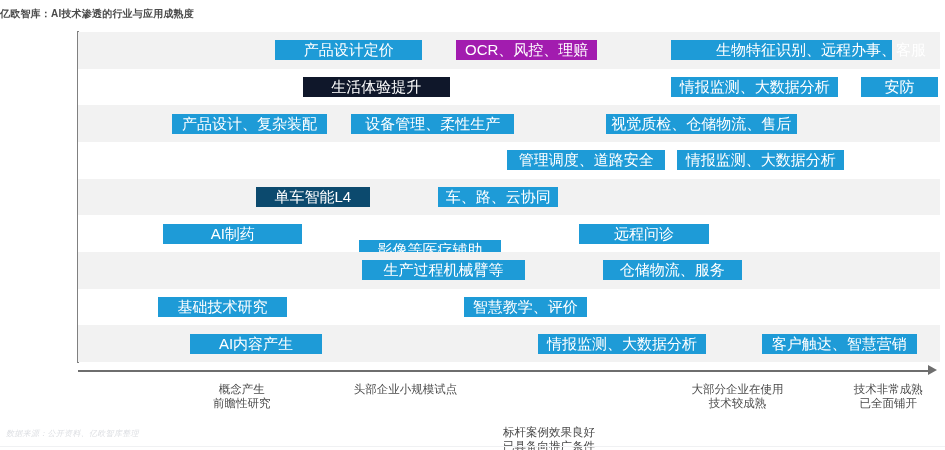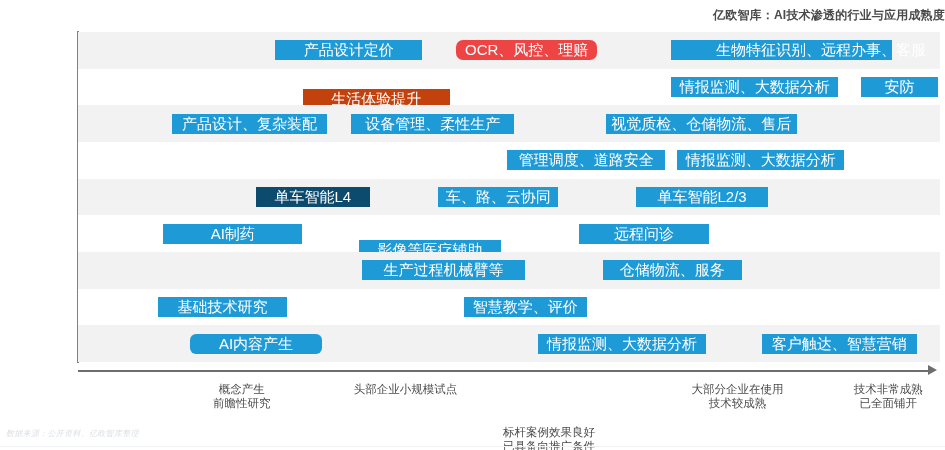--- a/index.html
+++ b/index.html
@@ -4,22 +4,22 @@
 <style>
   html,body{margin:0;padding:0;}
   body{
     width:945px;height:450px;background:#ffffff;
     font-family:"Liberation Sans","DejaVu Sans",sans-serif;
     overflow:hidden;position:relative;
   }
   #chart-root{position:absolute;left:0;top:0;width:945px;height:450px;}
 
   .chart-title{
-    position:absolute;left:0;top:7px;width:945px;text-align:right;
-    font-size:12px;font-weight:bold;color:#4a4a4a;letter-spacing:.2px;
+    position:absolute;left:0;top:7px;width:945px;text-align:left;
+    font-size:10px;font-weight:bold;color:#4a4a4a;letter-spacing:.2px;
   }
 
   .plot{position:absolute;left:78px;top:32px;width:862px;height:330px;}
 
   .row-band{position:absolute;left:0;width:862px;}
   .row-band.shade{background:#f2f2f2;}
   .row-band.plain{background:#ffffff;}
 
   .axis-y{position:absolute;left:77px;top:31px;width:1.5px;height:332px;background:#808080;}
 
@@ -117,49 +117,48 @@
     </div>
   <div id="grid">
       <div class="gridline" style="left: 239.194px;"></div>
       <div class="gridline" style="left: 407.284px;"></div>
       <div class="gridline" style="left: 574.512px;"></div>
       <div class="gridline" style="left: 740.016px;"></div>
     </div>
   <div class="plot" id="plot">
       <div class="row-band shade" style="top: 0px; height: 36.6667px;"></div>
       <div class="bar" style="left: 22.9%; width: 17%; top: 8.33333px; background: rgb(30, 155, 215);">产品设计定价</div>
-      <div class="bar" style="left: 43.9%; width: 16.3%; top: 8.33333px; background: #ef4444; border-radius: 7px;">OCR、风控、理赔</div>
+      <div class="bar" style="left: 43.9%; width: 16.3%; top: 8.33333px; background: #a21caf;">OCR、风控、理赔</div>
       <div class="bar" style="left: 68.8%; width: 25.6%; top: 8.33333px; background: rgb(30, 155, 215); padding-left: 45px;">生物特征识别、远程办事、客服</div>
       <div class="row-band plain" style="top: 36.6667px; height: 36.6667px;"></div>
-      <div class="bar" style="left: 26.1%; width: 17%; top: 57px; background: #c2410c;">生活体验提升</div>
+      <div class="bar" style="left: 26.1%; width: 17%; top: 45px; background: #0f172a;">生活体验提升</div>
       <div class="bar" style="left: 68.8%; width: 19.4%; top: 45px; background: rgb(30, 155, 215);">情报监测、大数据分析</div>
       <div class="bar" style="left: 90.8%; width: 9%; top: 45px; background: rgb(30, 155, 215);">安防</div>
       <div class="row-band shade" style="top: 73.3333px; height: 36.6667px;"></div>
       <div class="bar" style="left: 10.9%; width: 18%; top: 81.6667px; background: rgb(30, 155, 215);">产品设计、复杂装配</div>
       <div class="bar" style="left: 31.7%; width: 18.9%; top: 81.6667px; background: rgb(30, 155, 215);">设备管理、柔性生产</div>
       <div class="bar" style="left: 61.2%; width: 22.2%; top: 81.6667px; background: rgb(30, 155, 215);">视觉质检、仓储物流、售后</div>
       <div class="row-band plain" style="top: 110px; height: 36.6667px;"></div>
       <div class="bar" style="left: 49.8%; width: 18.3%; top: 118.333px; background: rgb(30, 155, 215);">管理调度、道路安全</div>
       <div class="bar" style="left: 69.5%; width: 19.4%; top: 118.333px; background: rgb(30, 155, 215);">情报监测、大数据分析</div>
       <div class="row-band shade" style="top: 146.667px; height: 36.6667px;"></div>
       <div class="bar" style="left: 20.6%; width: 13.3%; top: 155px; background: #0c4a6e;">单车智能L4</div>
       <div class="bar" style="left: 41.8%; width: 13.9%; top: 155px; background: rgb(30, 155, 215);">车、路、云协同</div>
-      <div class="bar" style="left: 64.7%; width: 15.4%; top: 155px; background: rgb(30, 155, 215);">单车智能L2/3</div>
       <div class="row-band plain" style="top: 183.333px; height: 36.6667px;"></div>
       <div class="bar" style="left: 9.9%; width: 16.1%; top: 191.667px; background: rgb(30, 155, 215);">AI制药</div>
       <div class="bar" style="left: 32.6%; width: 16.5%; top: 191.667px; background: rgb(30, 155, 215); margin-top: 16px;">影像等医疗辅助</div>
       <div class="bar" style="left: 58.1%; width: 15.1%; top: 191.667px; background: rgb(30, 155, 215);">远程问诊</div>
       <div class="row-band shade" style="top: 220px; height: 36.6667px;"></div>
       <div class="bar" style="left: 32.9%; width: 19%; top: 228.333px; background: rgb(30, 155, 215);">生产过程机械臂等</div>
       <div class="bar" style="left: 60.9%; width: 16.1%; top: 228.333px; background: rgb(30, 155, 215);">仓储物流、服务</div>
       <div class="row-band plain" style="top: 256.667px; height: 36.6667px;"></div>
       <div class="bar" style="left: 9.3%; width: 14.9%; top: 265px; background: rgb(30, 155, 215);">基础技术研究</div>
       <div class="bar" style="left: 44.8%; width: 14.2%; top: 265px; background: rgb(30, 155, 215);">智慧教学、评价</div>
       <div class="row-band shade" style="top: 293.333px; height: 36.6667px;"></div>
-      <div class="bar" style="left: 13%; width: 15.3%; top: 301.667px; background: rgb(30, 155, 215); border-radius: 6px;">AI内容产生</div>
+      <div class="bar" style="left: 13%; width: 15.3%; top: 301.667px; background: rgb(30, 155, 215);">AI内容产生</div>
       <div class="bar" style="left: 53.4%; width: 19.4%; top: 301.667px; background: rgb(30, 155, 215);">情报监测、大数据分析</div>
       <div class="bar" style="left: 79.3%; width: 18%; top: 301.667px; background: rgb(30, 155, 215);">客户触达、智慧营销</div>
     </div>
   <div id="xticks">
       <div class="xtick" style="left: 161.78px; width: 160px;">
         <div>概念产生</div>
         <div>前瞻性研究</div>
       </div>
       <div class="xtick" style="left: 325.56px; width: 160px;">
         <div>头部企业小规模试点</div>

